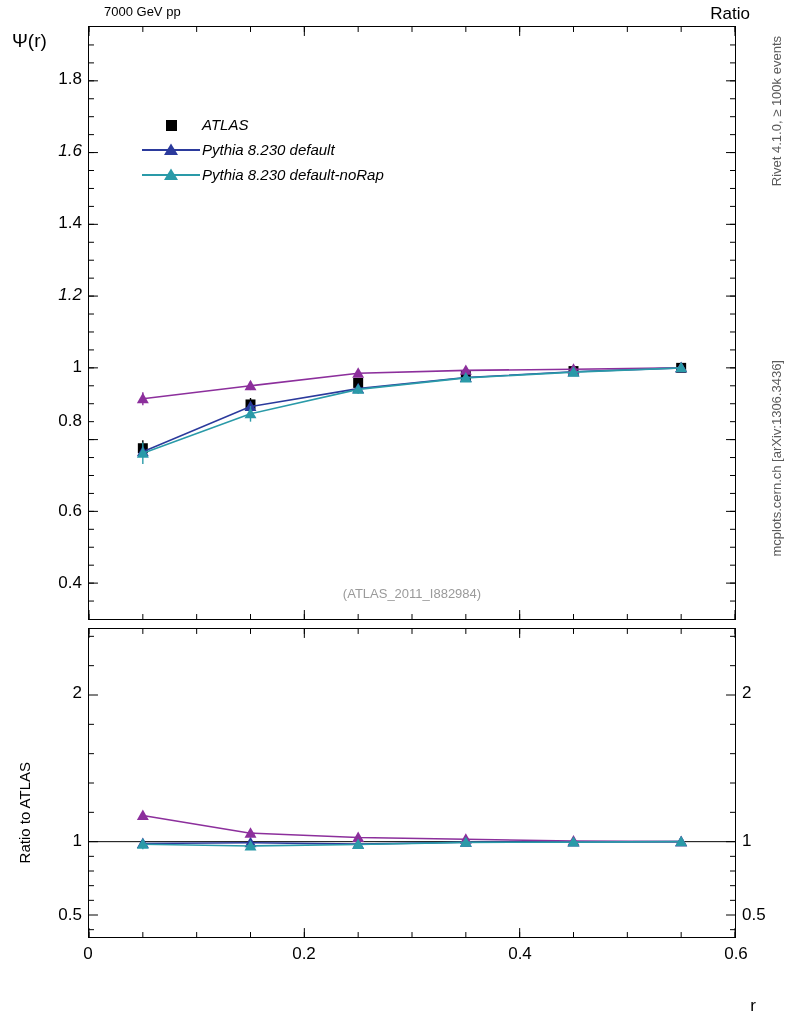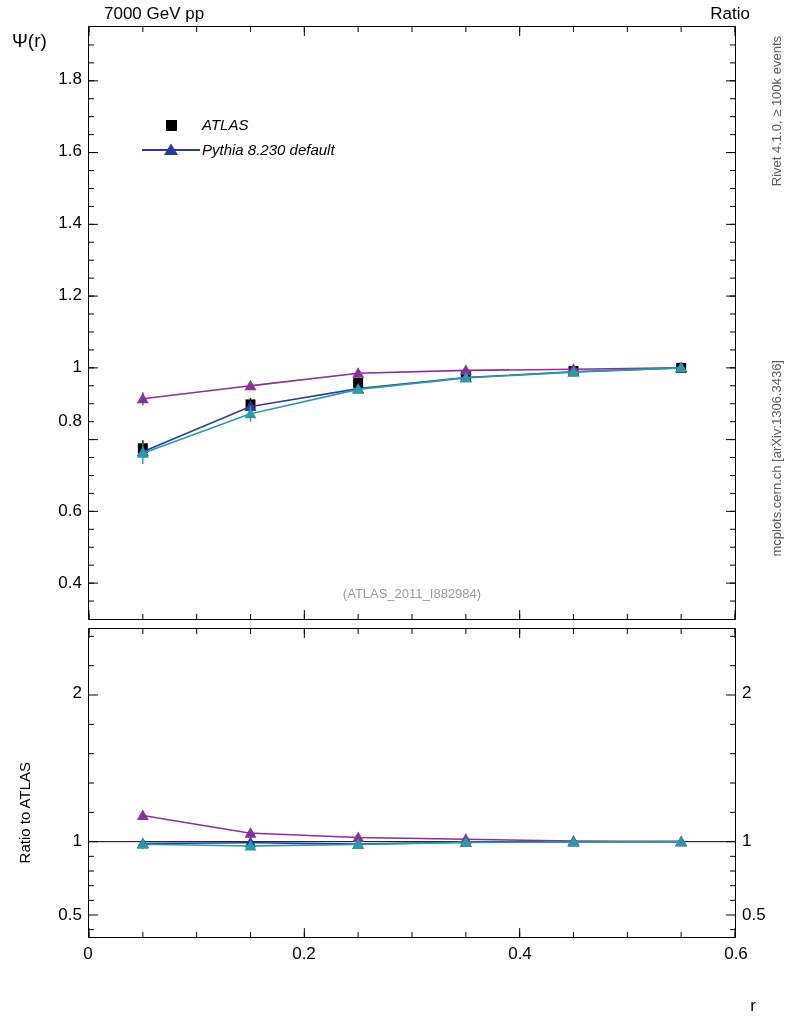--- a/index.html
+++ b/index.html
@@ -19,21 +19,21 @@
     position: absolute;
     left: 0; top: 0;
     width: 786px;
     height: 1024px;
   }
   
   .header-left {
     position: absolute;
     left: 104px;
     top: 4px;
-    font-size: 17px;
+    font-size: 13px;
   }
   .header-right {
     position: absolute;
     right: 36px;
     top: 4px;
     font-size: 17px;
   }
   
   .vcap {
     position: absolute;
@@ -458,30 +458,37 @@
           </svg></div>
         <span class="legend-label">ATLAS</span>
       </div>
       <div class="legend-row">
         <div class="legend-key"><svg width="62" height="20" viewBox="0 0 62 20">
             <line x1="2" y1="10" x2="60" y2="10" stroke="#2b3a9c" stroke-width="1.8"></line>
             <polygon points="31,3.5 38,15 24,15" fill="#2b3a9c"></polygon>
           </svg></div>
         <span class="legend-label">Pythia 8.230 default</span>
       </div>
+      <div class="legend-row">
+        <div class="legend-key"><svg width="62" height="20" viewBox="0 0 62 20">
+            <line x1="2" y1="10" x2="60" y2="10" stroke="#2a9aa8" stroke-width="1.8"></line>
+            <polygon points="31,3.5 38,15 24,15" fill="#2a9aa8"></polygon>
+          </svg></div>
+        <span class="legend-label">Pythia 8.230 default-noRap</span>
+      </div>
     </div>
 
   <div id="ticklayer">
       <div class="tick ylabel" style="top: 573px;">0.4</div>
       <div class="tick ylabel" style="top: 501px;">0.6</div>
       <div class="tick ylabel" style="top: 411px;">0.8</div>
       <div class="tick ylabel" style="top: 357px;">1</div>
-      <div class="tick ylabel" style="top: 285px;">1.2</div>
+      <div class="tick ylabel" style="top: 285px; font-style: italic;">1.2</div>
       <div class="tick ylabel" style="top: 213px;">1.4</div>
-      <div class="tick ylabel" style="top: 141px;">1.6</div>
+      <div class="tick ylabel" style="top: 141px; font-style: italic;">1.6</div>
       <div class="tick ylabel" style="top: 69px;">1.8</div>
       <div class="tick ylabel" style="top: 904.857px;">0.5</div>
       <div class="tick yright" style="top: 904.857px;">0.5</div>
       <div class="tick ylabel" style="top: 831.048px;">1</div>
       <div class="tick yright" style="top: 831.048px;">1</div>
       <div class="tick ylabel" style="top: 683.429px;">2</div>
       <div class="tick yright" style="top: 683.429px;">2</div>
       <div class="tick xlabel" style="left: 58px; top: 944px;">0</div>
       <div class="tick xlabel" style="left: 274px; top: 944px;">0.2</div>
       <div class="tick xlabel" style="left: 490px; top: 944px;">0.4</div>

